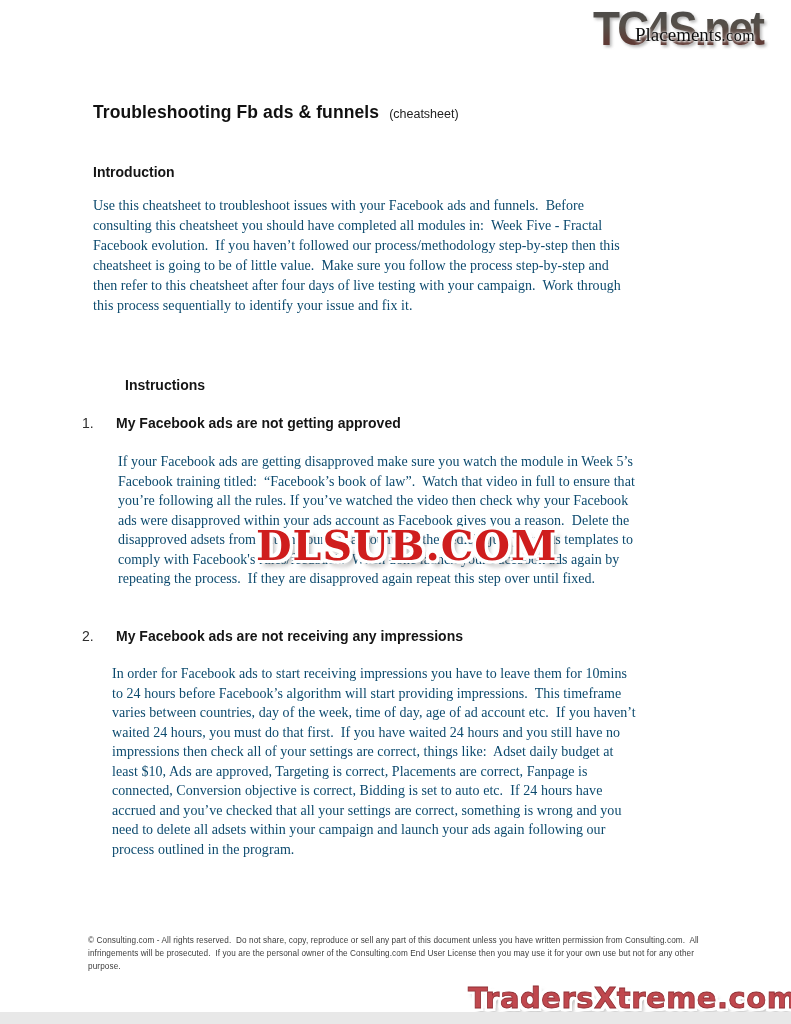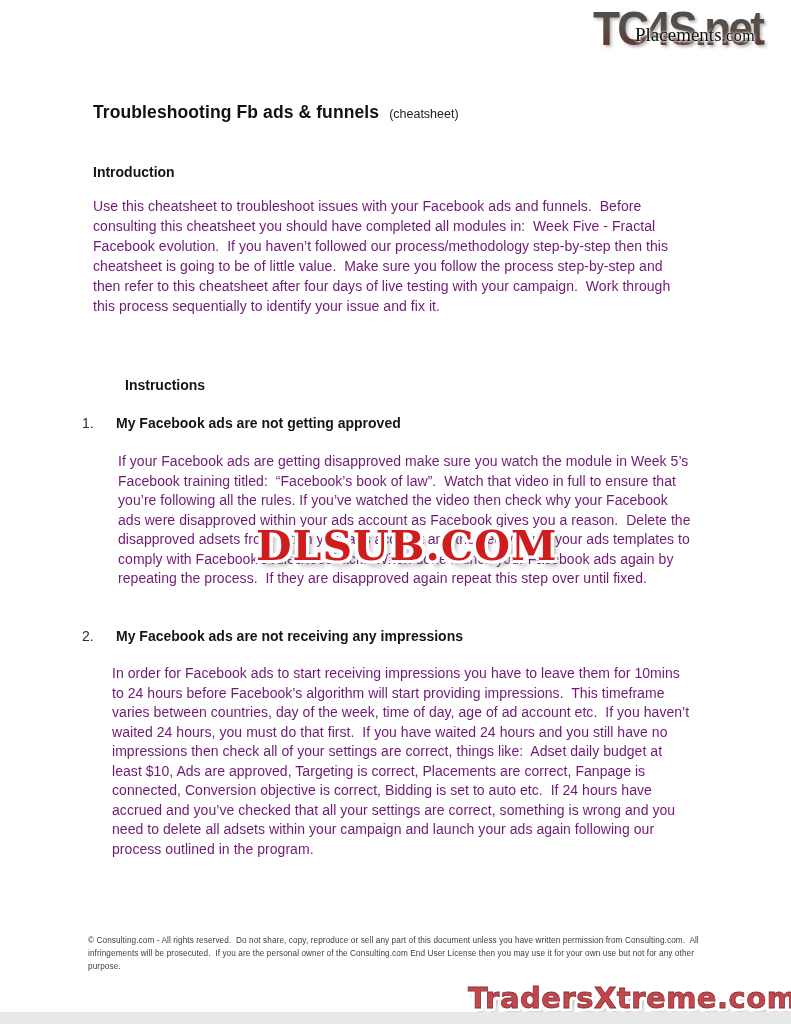--- a/index.html
+++ b/index.html
@@ -49,24 +49,25 @@
   .doc-title .suffix { display: inline; font-size: 12.5px; color: #222; margin-left: 10px; }
 
   .h-section { position: absolute; font-size: 14px; font-weight: bold; color: #151515; }
   .h-intro { left: 93px; top: 164px; }
   .h-instr { left: 93px; top: 377px; margin-left: 32px; }
 
   .para {
     position: absolute;
     font-size: 14px;
     line-height: 19.5px;
-    color: #701a75;
+    color: #0c4a6e;
     white-space: pre-wrap;
     width: 660px;
     letter-spacing: 0.05px;
+    font-family: Liberation Serif, serif;
   }
   .p-intro { left: 93px; top: 196px; line-height: 20px; }
   .p-item1 { left: 118px; top: 452px; }
   .p-item2 { left: 112px; top: 664px; }
 
   .item-num { position: absolute; left: 82px; font-size: 14px; color: #2d2d2d; }
   .item-head { position: absolute; left: 116px; font-size: 14px; font-weight: bold; color: #151515; white-space: nowrap; }
   .n1 { top: 415px; } .n2 { top: 628px; }
 
   .footer {

